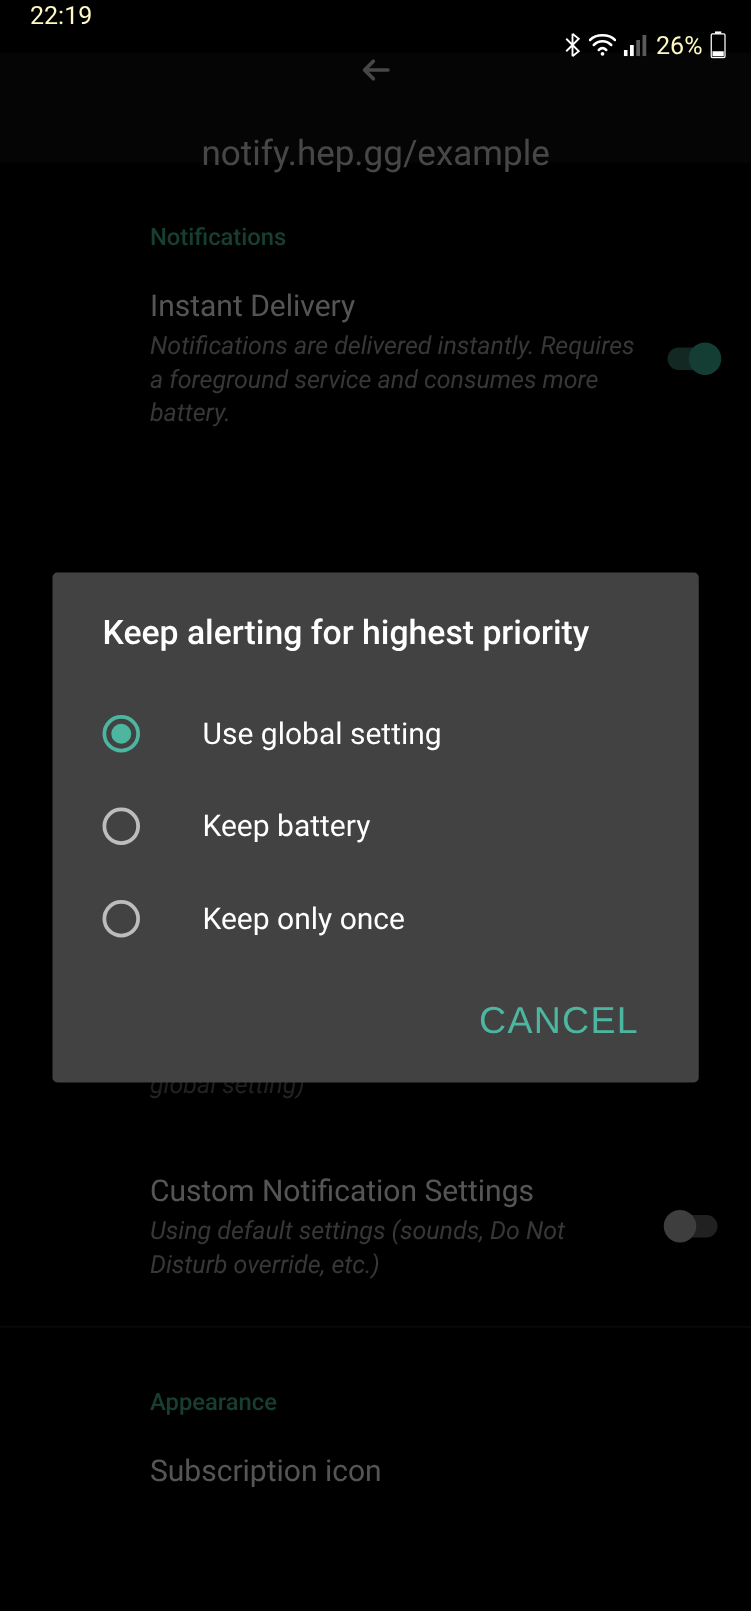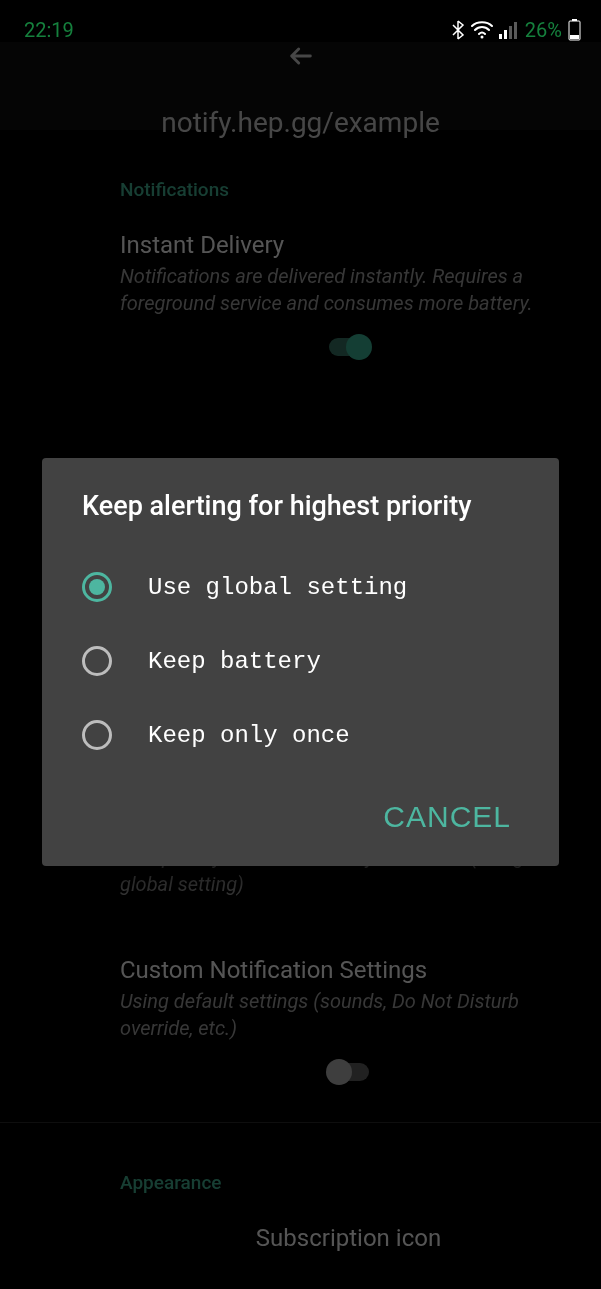--- a/index.html
+++ b/index.html
@@ -11,24 +11,24 @@
       color: #ffffff;
       position: relative;
       overflow: hidden;
     }
 
     
     .status-bar {
       height: 42px;
       display: flex;
       justify-content: space-between;
-      align-items: flex-end;
+      align-items: flex-start;
       padding: 0 20px 0 24px;
       font-size: 20px;
-      color: #15803d;
+      color: #fef9c3;
     }
     .status-right {
       display: flex;
       align-items: center;
       gap: 6px;
       margin-top: 24px;
     }
     .status-right svg { display: block; }
 
     
@@ -55,21 +55,20 @@
       color: #338971;
       font-size: 19px;
       font-weight: 500;
       padding: 48px 0 0 120px;
     }
     .setting-item {
       padding: 28px 24px 28px 120px;
       display: flex;
       align-items: center;
       gap: 16px;
-      flex-direction: column;
     }
     .setting-text {
       flex: 1;
       min-width: 0;
     }
     .setting-title {
       font-size: 24px;
       color: #bdbdbd;
       line-height: 1.35;
     }
@@ -145,23 +144,22 @@
     }
     .dialog-title {
       font-size: 27px;
       font-weight: 500;
       color: #ffffff;
       margin-bottom: 28px;
     }
     .radio-option {
       display: flex;
       align-items: center;
-      gap: 36px;
+      gap: 50px;
       padding: 22px 0;
-      font-family: Liberation Mono, monospace;
     }
     .radio {
       width: 30px;
       height: 30px;
       border-radius: 50%;
       border: 3px solid #bdbdbd;
       display: flex;
       align-items: center;
       justify-content: center;
       flex-shrink: 0;

